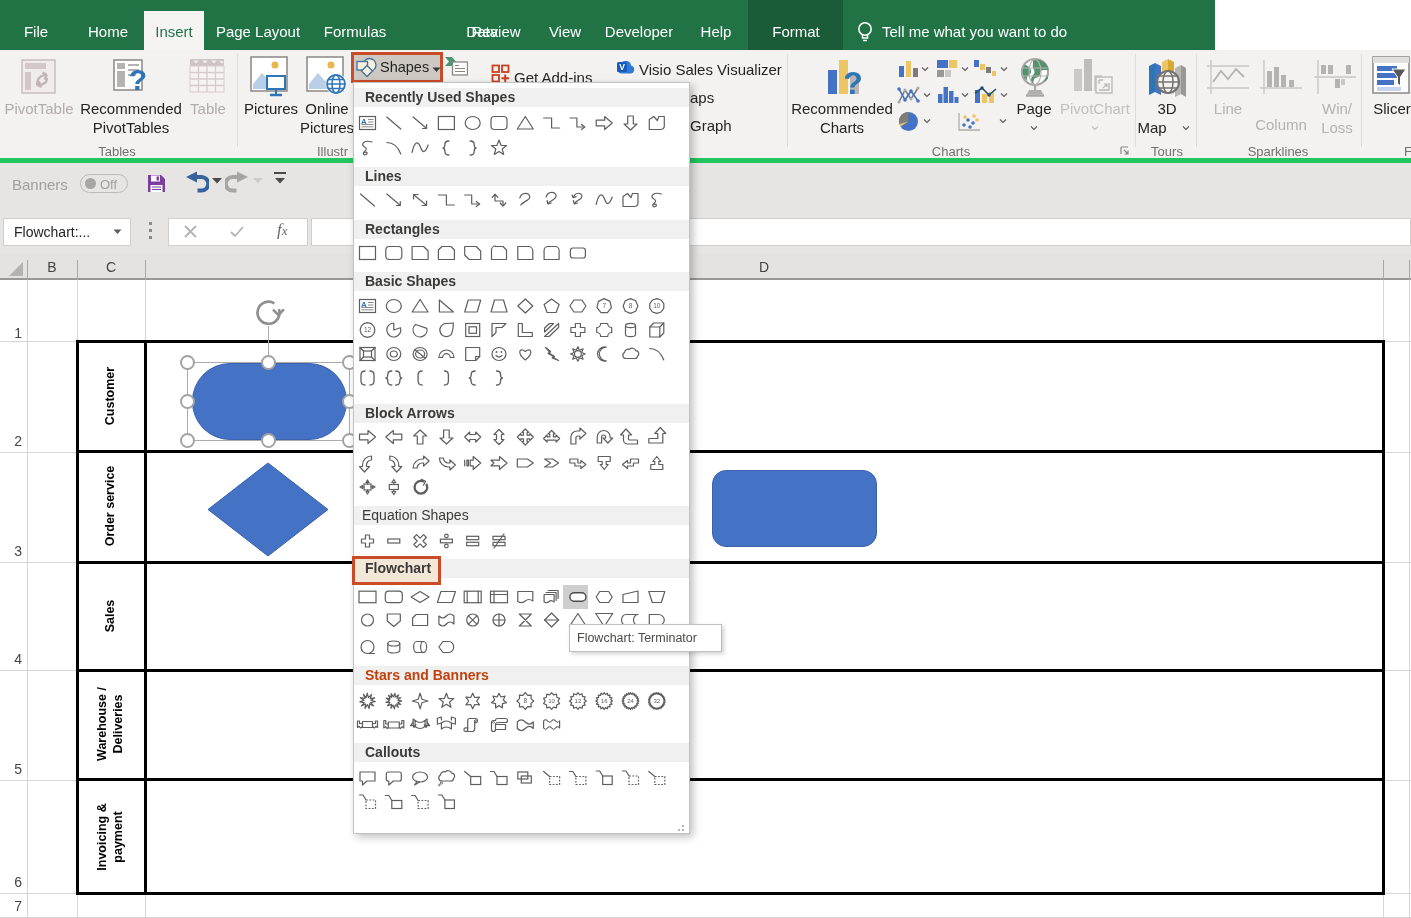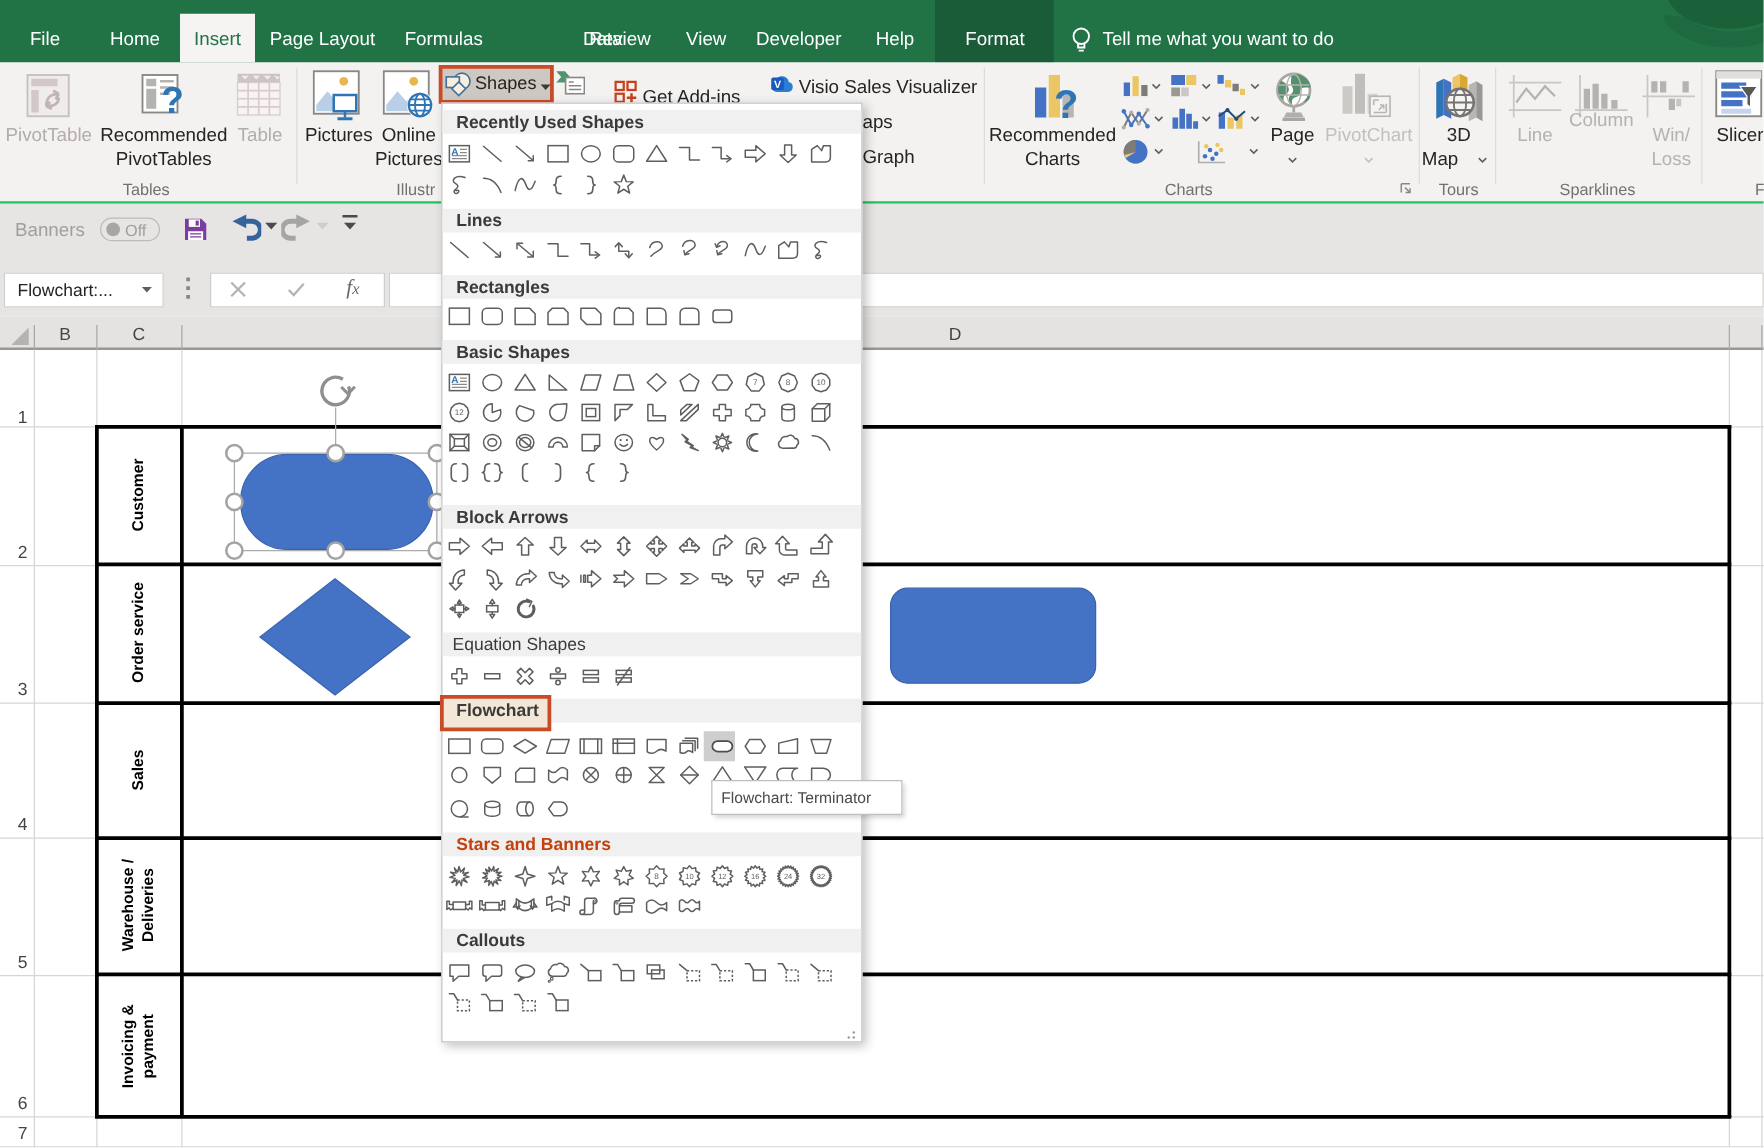--- a/index.html
+++ b/index.html
@@ -5,21 +5,21 @@
 body{font-family:"Liberation Sans",sans-serif;width:1411px;height:918px;overflow:hidden;background:#fff}
 #page{position:relative;width:1411px;height:918px}
 .abs{position:absolute}
 .lbl{color:#252423;font-size:15px;white-space:nowrap}
 .glbl{color:#73706d;font-size:13px;white-space:nowrap}
 .dis{color:#b4abab}
 svg{display:block}
 </style></head><body>
 <div id="page">
 
-<div class="abs" style="left:0;top:0;width:1411px;height:50px;background:#217346;overflow:hidden">
+<div class="abs" style="left:0;top:0;width:1215px;height:50px;background:#217346;overflow:hidden">
 <svg class="abs" style="left:1290px;top:0" width="121" height="50" viewBox="0 0 121 50">
 <path d="M45,0 L121,0 L121,18 C100,26 75,24 58,14 C50,9 46,4 45,0 Z" fill="rgba(10,50,30,0.28)"></path>
 <path d="M58,14 C80,28 105,28 121,20 L121,34 C95,42 65,38 48,24 C42,19 40,16 42,12 Z" fill="rgba(16,61,37,0.18)"></path>
 </svg>
 <div class="abs" style="left:748px;top:0;width:95px;height:50px;background:#1a5b38"></div>
 <div class="abs" style="left:144px;top:11px;width:60px;height:39px;background:#f5f4f3"></div>
 <div class="abs" style="left:-34px;top:23px;width:140px;text-align:center;color:#fff;font-size:15px">File</div>
 <div class="abs" style="left:38px;top:23px;width:140px;text-align:center;color:#fff;font-size:15px">Home</div>
 <div class="abs" style="left:188px;top:23px;width:140px;text-align:center;color:#fff;font-size:15px">Page Layout</div>
 <div class="abs" style="left:285px;top:23px;width:140px;text-align:center;color:#fff;font-size:15px">Formulas</div>
@@ -30,21 +30,21 @@
 <div class="abs" style="left:646px;top:23px;width:140px;text-align:center;color:#fff;font-size:15px">Help</div>
 <div class="abs" style="left:726px;top:23px;width:140px;text-align:center;color:#fff;font-size:15px">Format</div>
 <div class="abs" style="left:104px;top:23px;width:140px;text-align:center;color:#217346;font-size:15px">Insert</div>
 <svg class="abs" style="left:855px;top:20px" width="20" height="24" viewBox="0 0 20 24">
 <circle cx="10" cy="9" r="6.2" fill="none" stroke="#fff" stroke-width="1.5"></circle>
 <path d="M7.5,14.5 L7.5,18 L12.5,18 L12.5,14.5" fill="none" stroke="#fff" stroke-width="1.5"></path>
 <line x1="8" y1="20.5" x2="12" y2="20.5" stroke="#fff" stroke-width="1.5"></line>
       </svg>
 <div class="abs" style="left:882px;top:23px;color:#fff;font-size:15px">Tell me what you want to do</div>
 </div>
-<div class="abs" style="left:0;top:50px;width:1411px;height:113px;background:#f3f2f1;border-bottom:2px solid #22c55e">
+<div class="abs" style="left:0;top:50px;width:1411px;height:113px;background:#f3f2f1;border-bottom:5px solid #22c55e">
 <div class="abs" style="left:237px;top:4px;width:1px;height:93px;background:#dedcda"></div>
 <div class="abs" style="left:787px;top:4px;width:1px;height:93px;background:#dedcda"></div>
 <div class="abs" style="left:1135px;top:4px;width:1px;height:93px;background:#dedcda"></div>
 <div class="abs" style="left:1196px;top:4px;width:1px;height:93px;background:#dedcda"></div>
 <div class="abs" style="left:1361px;top:4px;width:1px;height:93px;background:#dedcda"></div>
 <div class="abs glbl" style="left:37px;top:94px;width:160px;text-align:center">Tables</div>
 <div class="abs glbl" style="left:871px;top:94px;width:160px;text-align:center">Charts</div>
 <div class="abs glbl" style="left:1087px;top:94px;width:160px;text-align:center">Tours</div>
 <div class="abs glbl" style="left:1198px;top:94px;width:160px;text-align:center">Sparklines</div>
 <div class="abs glbl" style="left:1404px;top:94px">Filters</div>
@@ -277,21 +277,21 @@
 <path d="M7,23 L15,12 L22,20 L30,10 L38,18" fill="none" stroke="#b5b2af" stroke-width="1.8"></path>
 </svg>
 <div class="abs" style="left:1188px;top:100px;width:80px;text-align:center;font-size:15px;color:#b5b2af">Line</div>
 <svg class="abs" style="left:1259px;top:59px" width="44" height="36" viewBox="0 0 44 36">
 <path d="M5,1 V35 M1,29 H43" stroke="#c9c6c3" stroke-width="1.4"></path>
 <rect x="8" y="12" width="5" height="16" fill="#b5b2af"></rect>
       <rect x="15" y="8" width="5" height="20" fill="#b5b2af"></rect>
 <rect x="22" y="16" width="5" height="12" fill="#b5b2af"></rect>
       <rect x="30" y="21" width="5" height="7" fill="#b5b2af"></rect>
 </svg>
-<div class="abs" style="left:1241px;top:88px;width:80px;text-align:center;font-size:15px;color:#b5b2af">Column</div>
+<div class="abs" style="left:1241px;top:116px;width:80px;text-align:center;font-size:15px;color:#b5b2af">Column</div>
 <svg class="abs" style="left:1313px;top:59px" width="44" height="36" viewBox="0 0 44 36">
 <path d="M5,1 V35 M1,18 H43" stroke="#c9c6c3" stroke-width="1.4"></path>
 <rect x="8" y="6" width="5" height="9" fill="#b5b2af"></rect>
       <rect x="15" y="6" width="5" height="9" fill="#b5b2af"></rect>
 <rect x="22" y="20" width="5" height="9" fill="#b5b2af"></rect>
       <rect x="33" y="6" width="5" height="9" fill="#b5b2af"></rect>
 <rect x="28" y="20" width="4" height="6" fill="#c9c6c3"></rect>
 </svg>
 <div class="abs" style="left:1297px;top:100px;width:80px;text-align:center;font-size:15px;color:#b5b2af">Win/</div>
 <div class="abs" style="left:1297px;top:119px;width:80px;text-align:center;font-size:15px;color:#b5b2af">Loss</div>

